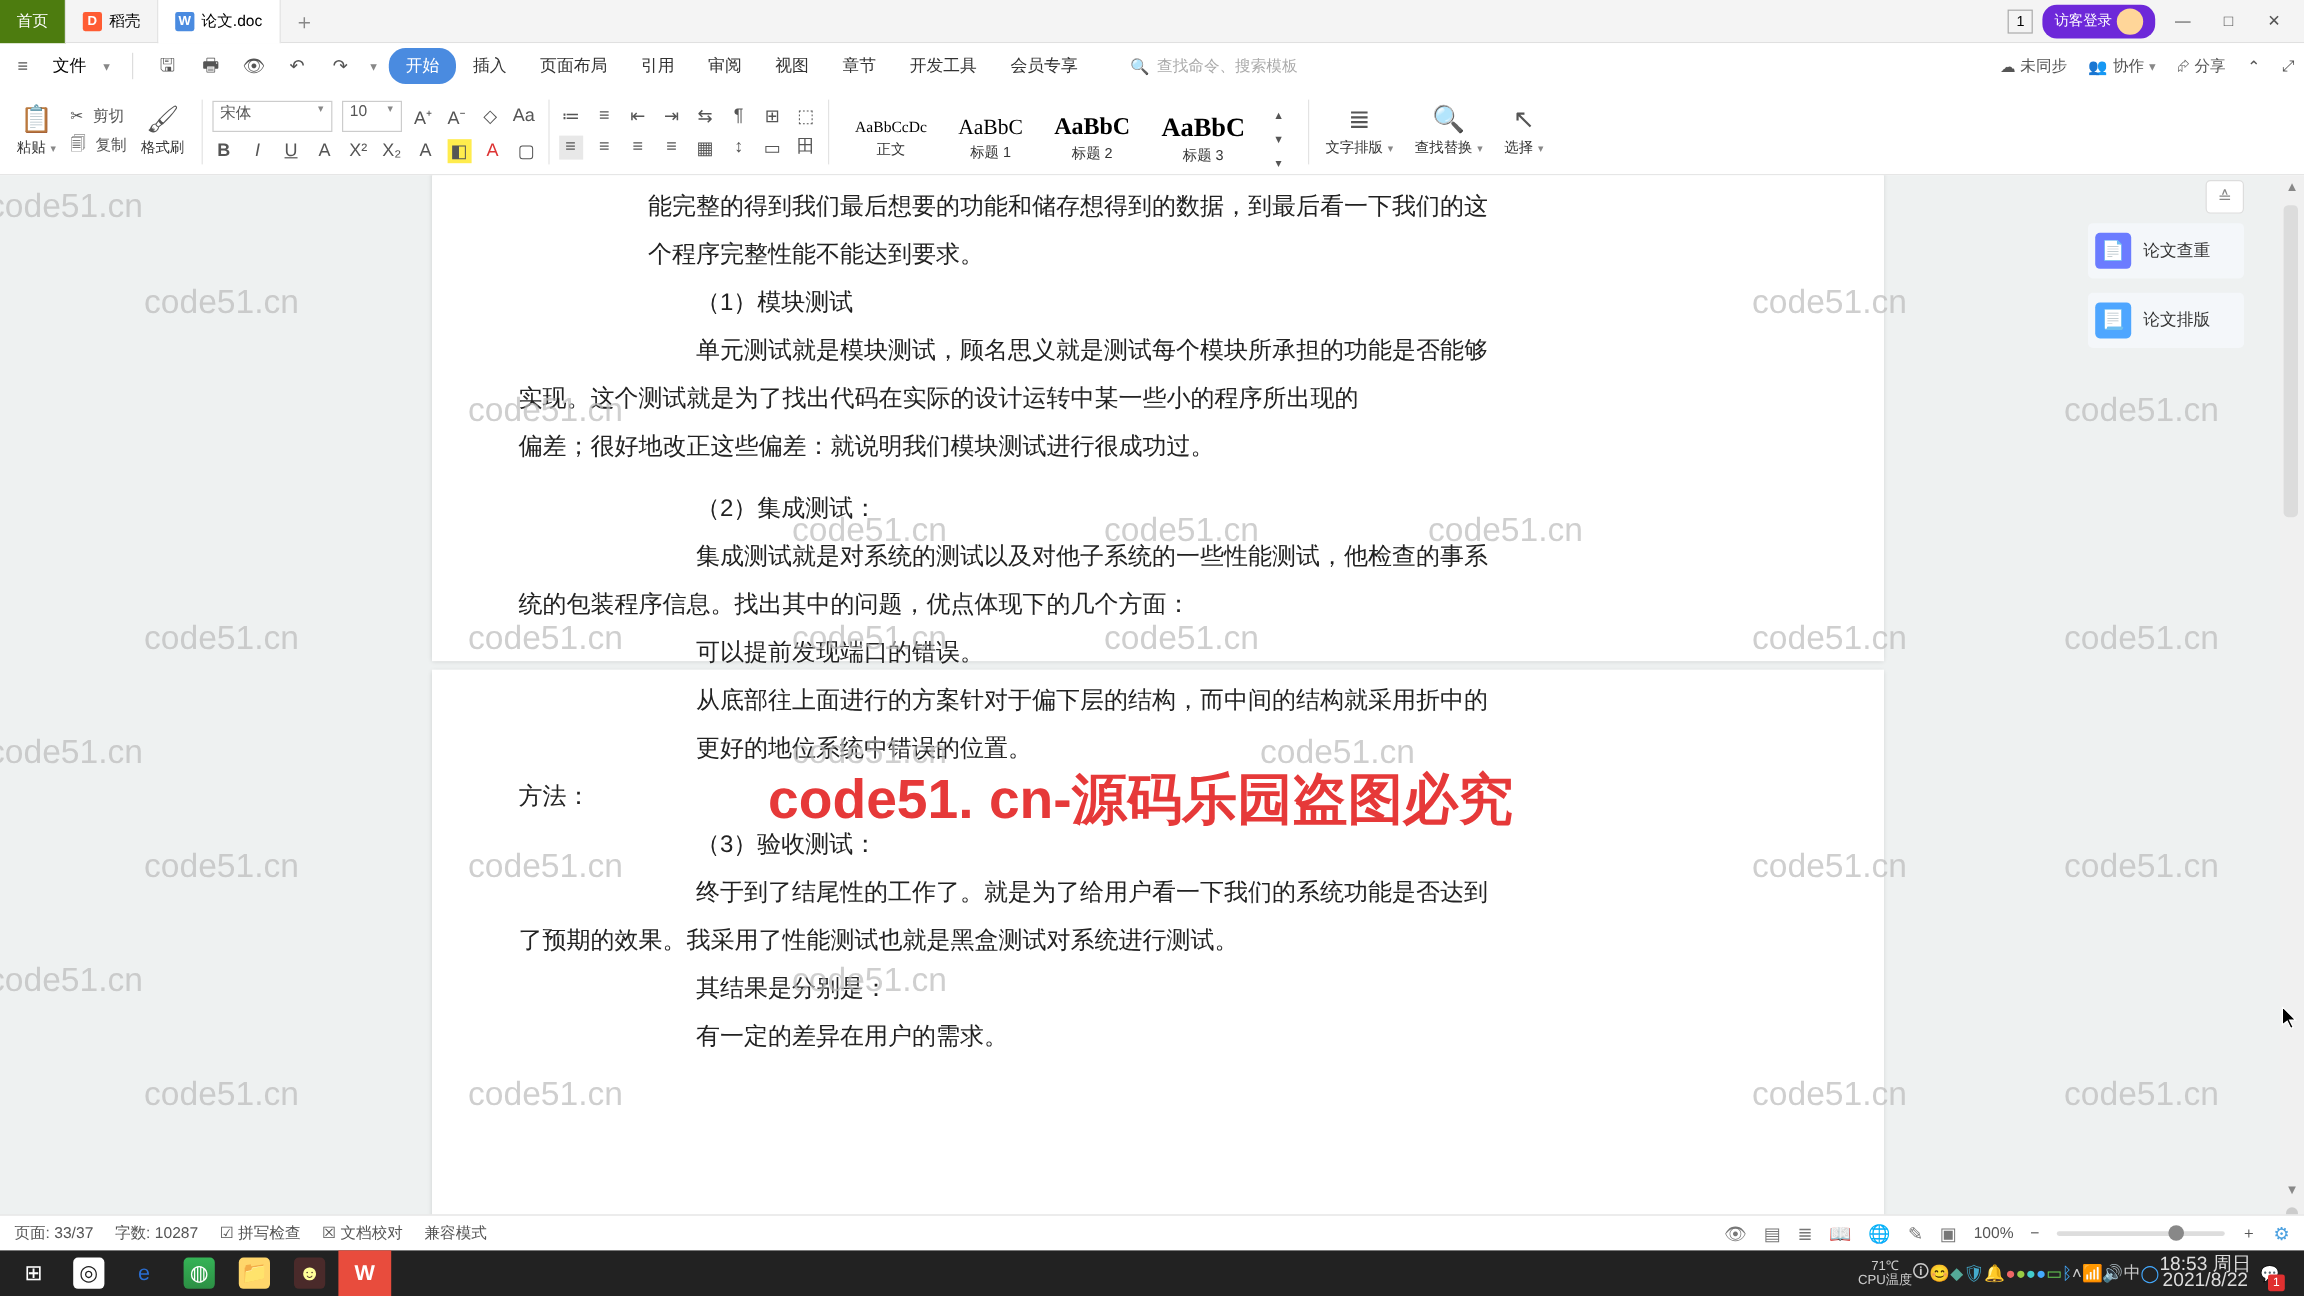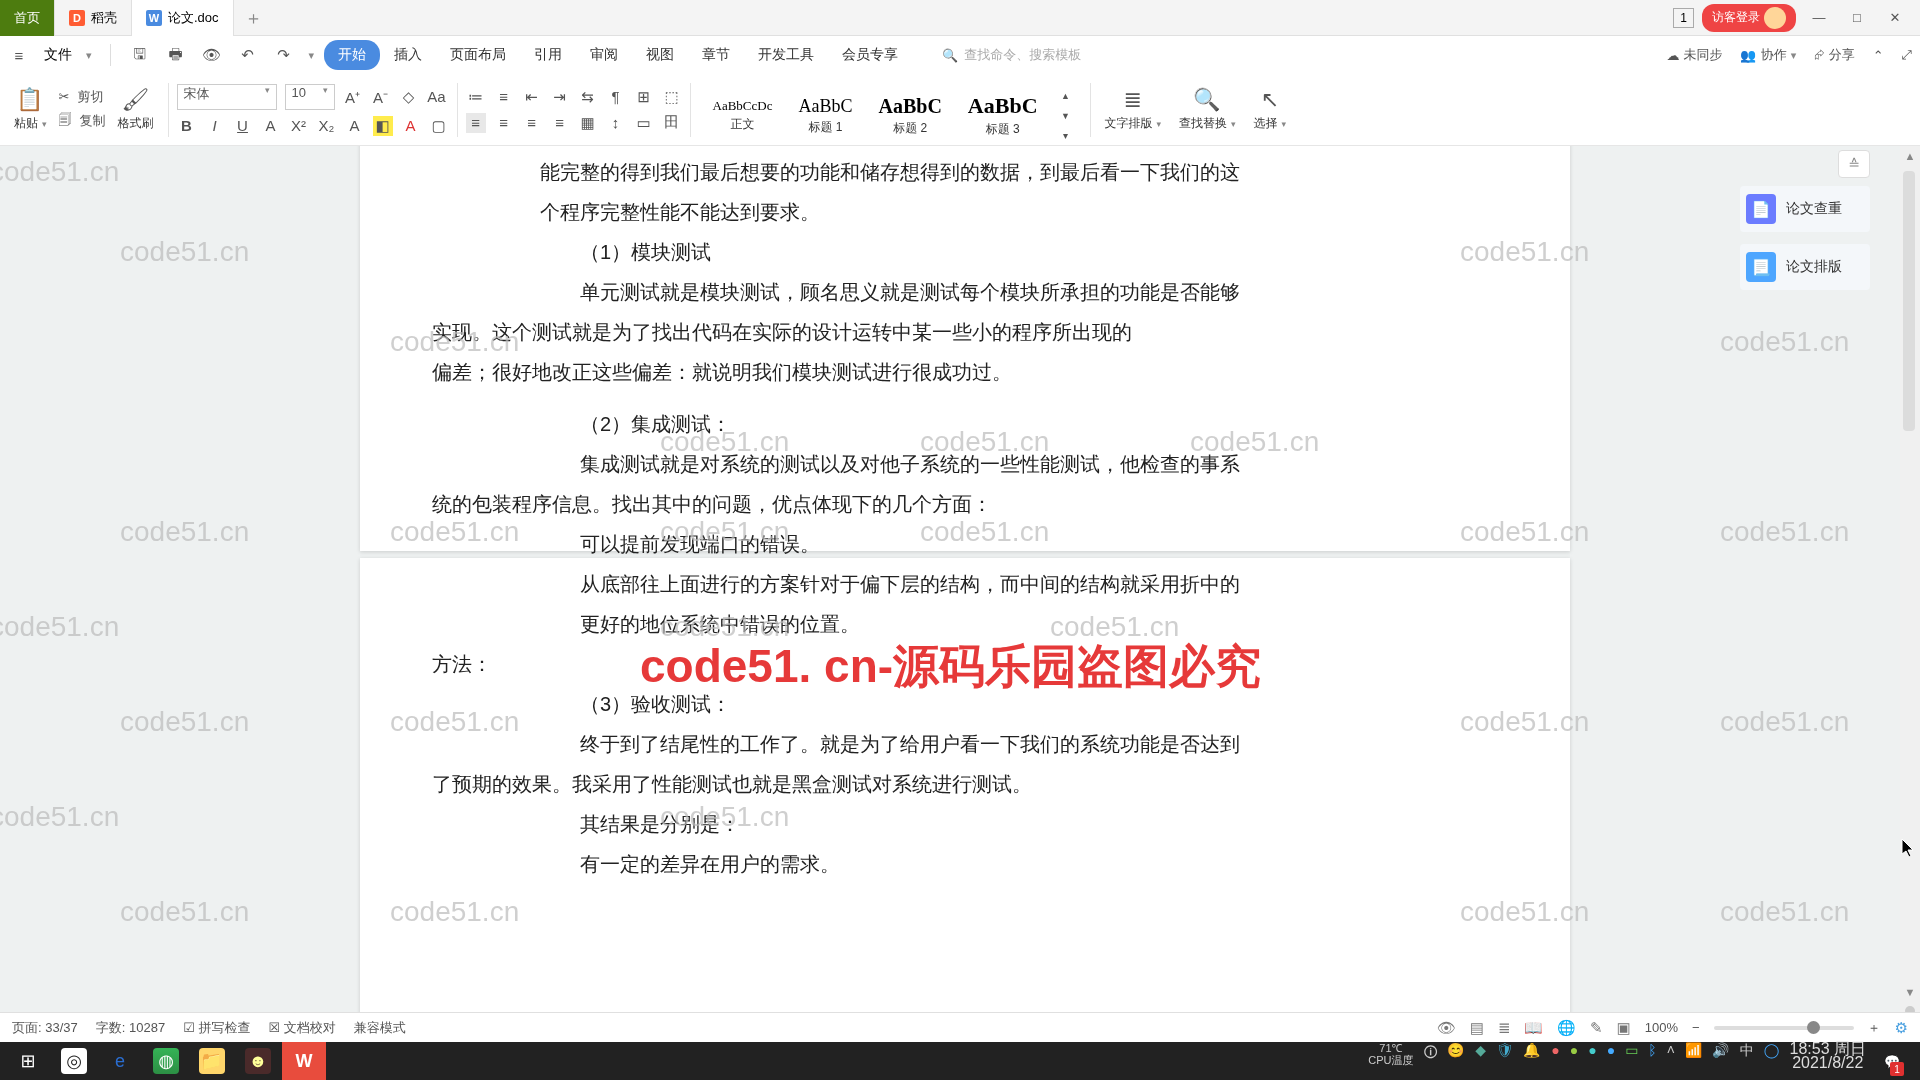--- a/index.html
+++ b/index.html
@@ -6,21 +6,21 @@
 body{width:1920px;height:1080px;overflow:hidden;background:#fff;position:relative}
 .title-bar{height:36px;background:#f4f4f4;display:flex;align-items:center;border-bottom:1px solid #e0e0e0}
 .tab{height:36px;display:flex;align-items:center;padding:0 14px;gap:6px;font-size:13px;border-right:1px solid #e0e0e0;cursor:pointer}
 .tab.home{background:#4d7c0f;color:#fff}
 .tab .tico{width:16px;height:16px;display:inline-flex;align-items:center;justify-content:center;font-weight:bold}
 .tab .tico-d{background:#ff5c33;color:#fff;border-radius:2px;font-size:11px}
 .tab .tico-w{background:#4a8be0;color:#fff;border-radius:2px;font-size:11px}
 .plus-tab{width:40px;display:flex;align-items:center;justify-content:center;font-size:18px;color:#888;cursor:pointer}
 .title-right{margin-left:auto;display:flex;align-items:center;gap:8px;padding-right:10px}
 .page-ind{border:1px solid #aaa;padding:0 6px;font-size:12px;height:20px;display:flex;align-items:center}
-.login-btn{background:#ef4444;color:#fff;padding:3px 10px;border-radius:12px;font-size:12px;display:flex;align-items:center;gap:4px}
+.login-btn{background:#6d28d9;color:#fff;padding:3px 10px;border-radius:12px;font-size:12px;display:flex;align-items:center;gap:4px}
 .avatar{width:22px;height:22px;background:#ffd699;border-radius:50%}
 .winbtn{width:30px;display:flex;justify-content:center;font-size:13px;color:#555;cursor:pointer}
 .menu-bar{height:38px;background:#fff;display:flex;align-items:center;padding:0 8px;gap:0}
 .mb-left{display:flex;align-items:center;gap:14px}
 .mb-ico{width:22px;height:22px;display:flex;align-items:center;justify-content:center;color:#555;font-size:15px;cursor:pointer}
 .mb-sep{width:1px;height:22px;background:#ddd;margin:0 4px}
 .mb-menu{display:flex;align-items:flex-start;gap:0;margin-left:10px}
 .mb-menu span{padding:6px 14px;font-size:14px;cursor:pointer;color:#333}
 .mb-menu span.active{background:#4a8be0;color:#fff;border-radius:14px}
 .mb-search{margin-left:30px;display:flex;align-items:center;width:160px;color:#aaa;font-size:13px;gap:6px}
@@ -68,21 +68,21 @@
 .cursor-arrow{position:absolute;right:5px;top:82.5%;width:14px;height:20px;pointer-events:none}
 .status-bar{position:absolute;bottom:38px;left:0;right:0;height:30px;background:#fff;border-top:1px solid #e0e0e0;display:flex;align-items:center;padding:0 12px;gap:18px;font-size:13px;color:#555}
 .status-right{margin-left:auto;display:flex;align-items:center;gap:14px}
 .status-right .sico{font-size:15px;color:#777;cursor:pointer}
 .zoom-slider{width:140px;height:4px;background:#ddd;position:relative;border-radius:2px}
 .zoom-slider::after{content:"";position:absolute;right:34px;top:-5px;width:13px;height:13px;border-radius:50%;background:#888}
 .taskbar{position:absolute;bottom:0;left:0;right:0;height:38px;background:#222;display:flex;align-items:center;padding:0 6px;gap:2px}
 .tb-ico{width:44px;height:38px;display:flex;align-items:center;justify-content:center;font-size:18px;cursor:pointer}
 .tb-ico.win{color:#fff}
 .tb-ico img,.tb-ico .circ{width:26px;height:26px;border-radius:4px;display:flex;align-items:center;justify-content:center}
-.systray{margin-left:auto;display:flex;align-items:flex-start;gap:10px;color:#ccc;font-size:13px;padding-right:6px}
+.systray{margin-left:auto;display:flex;align-items:center;color:#ccc;font-size:13px;padding-right:6px}
 .systray .tico{font-size:14px}
 .clock{display:flex;flex-direction:column;align-items:center;font-size:16px;line-height:14px;color:#ddd}
 .notif{width:32px;height:38px;display:flex;align-items:center;justify-content:center;color:#ccc;position:relative}
 .notif .badge{position:absolute;bottom:4px;right:4px;background:#e03030;color:#fff;font-size:10px;width:14px;height:14px;border-radius:2px;display:flex;align-items:center;justify-content:center}
 </style>
 </head>
 <body>
 
 <div class="title-bar">
   <div class="tab home">

